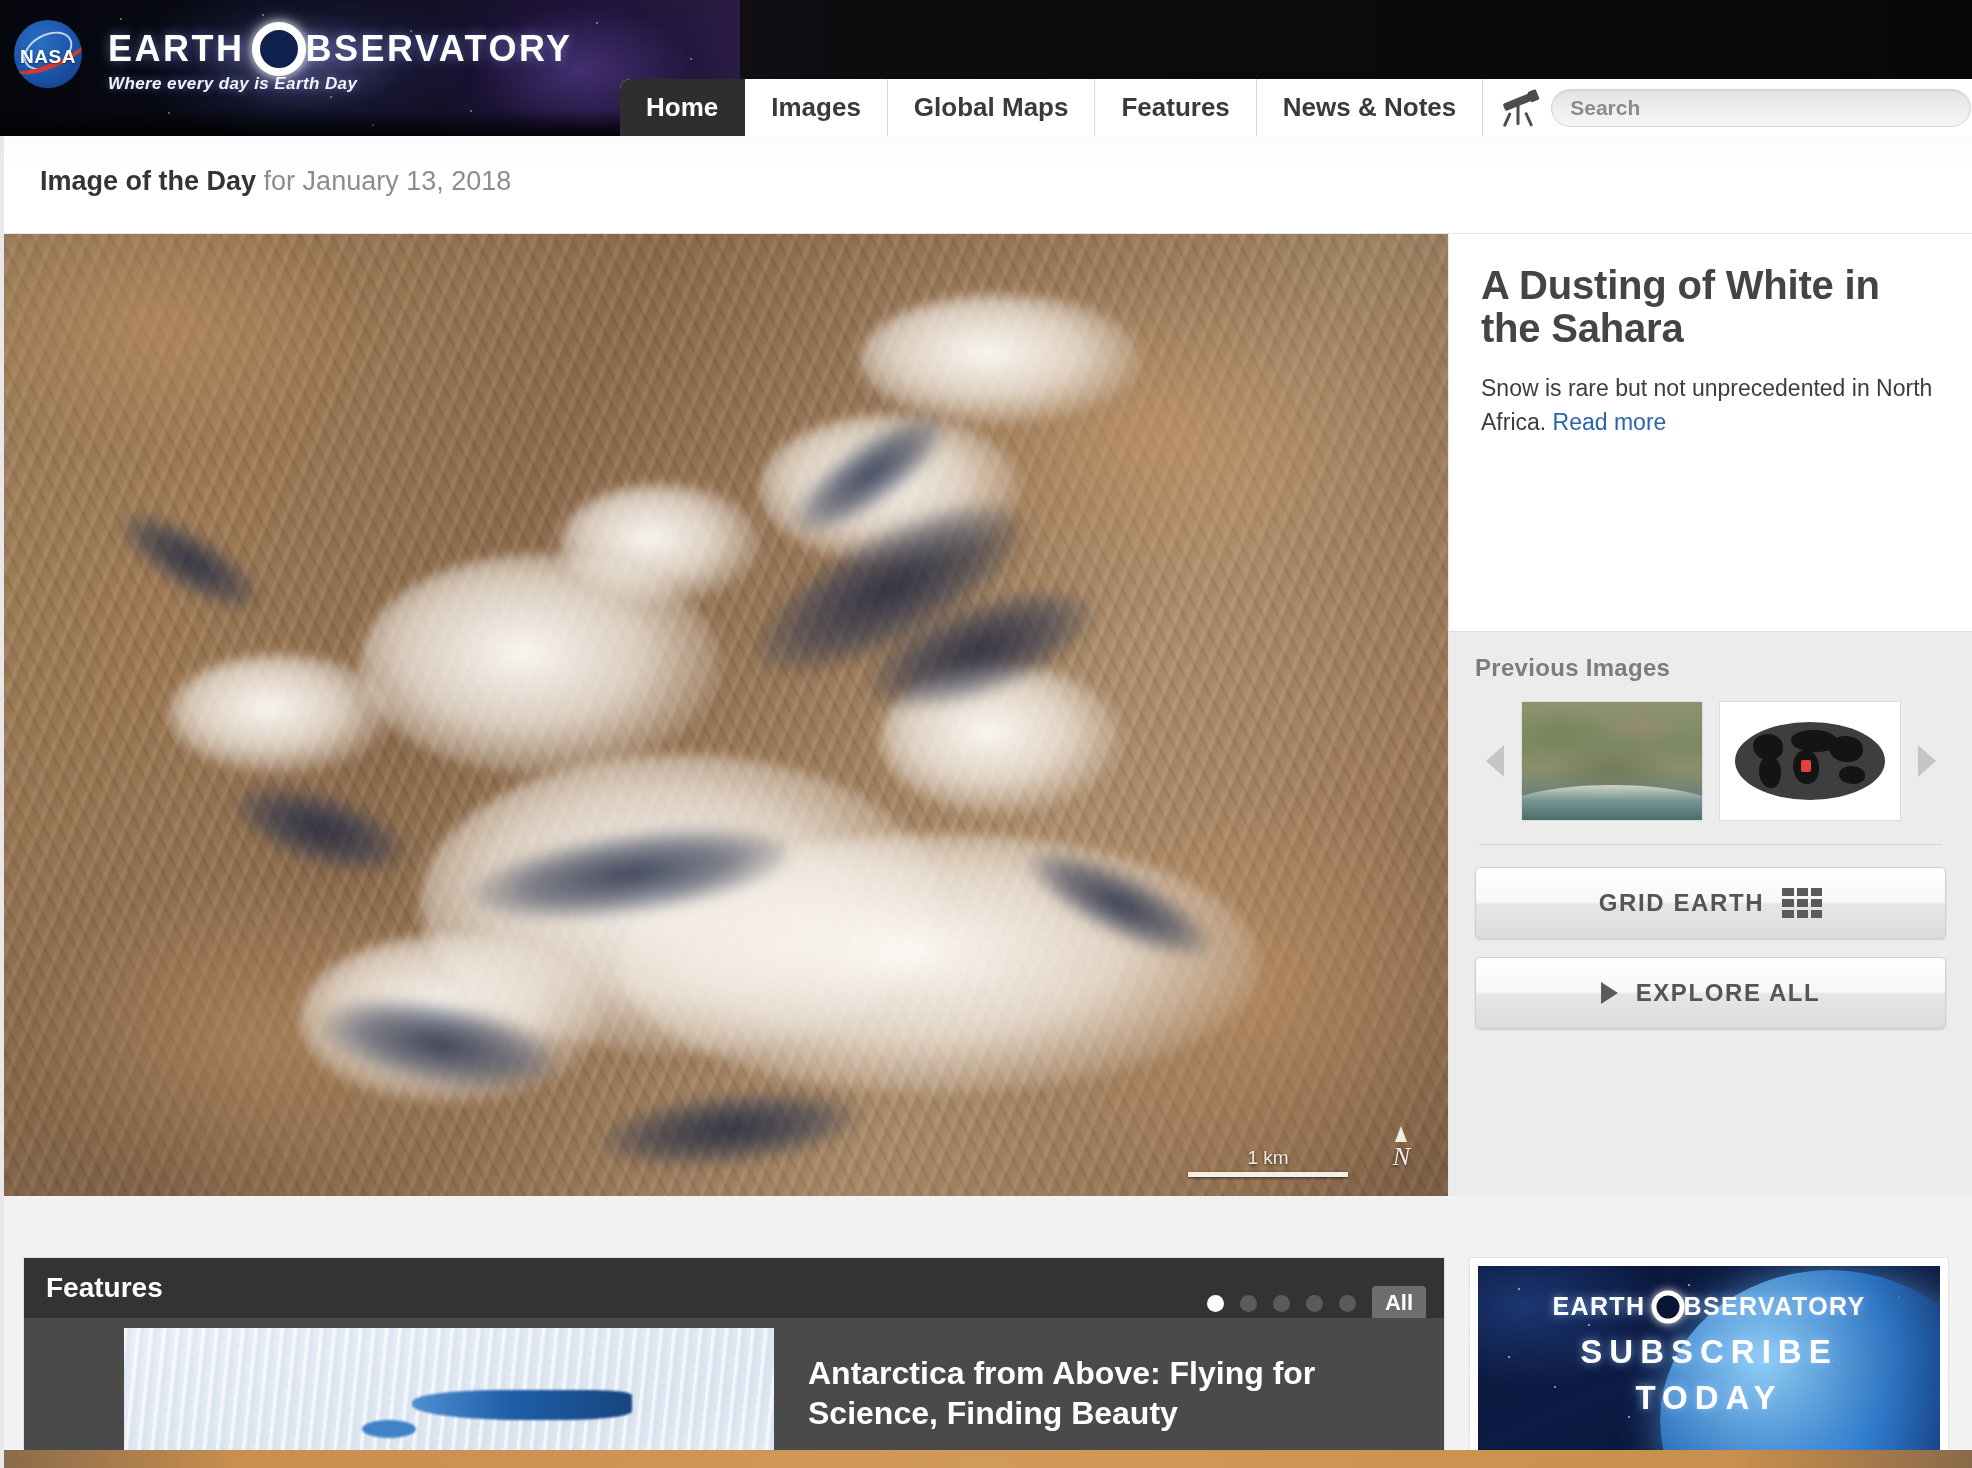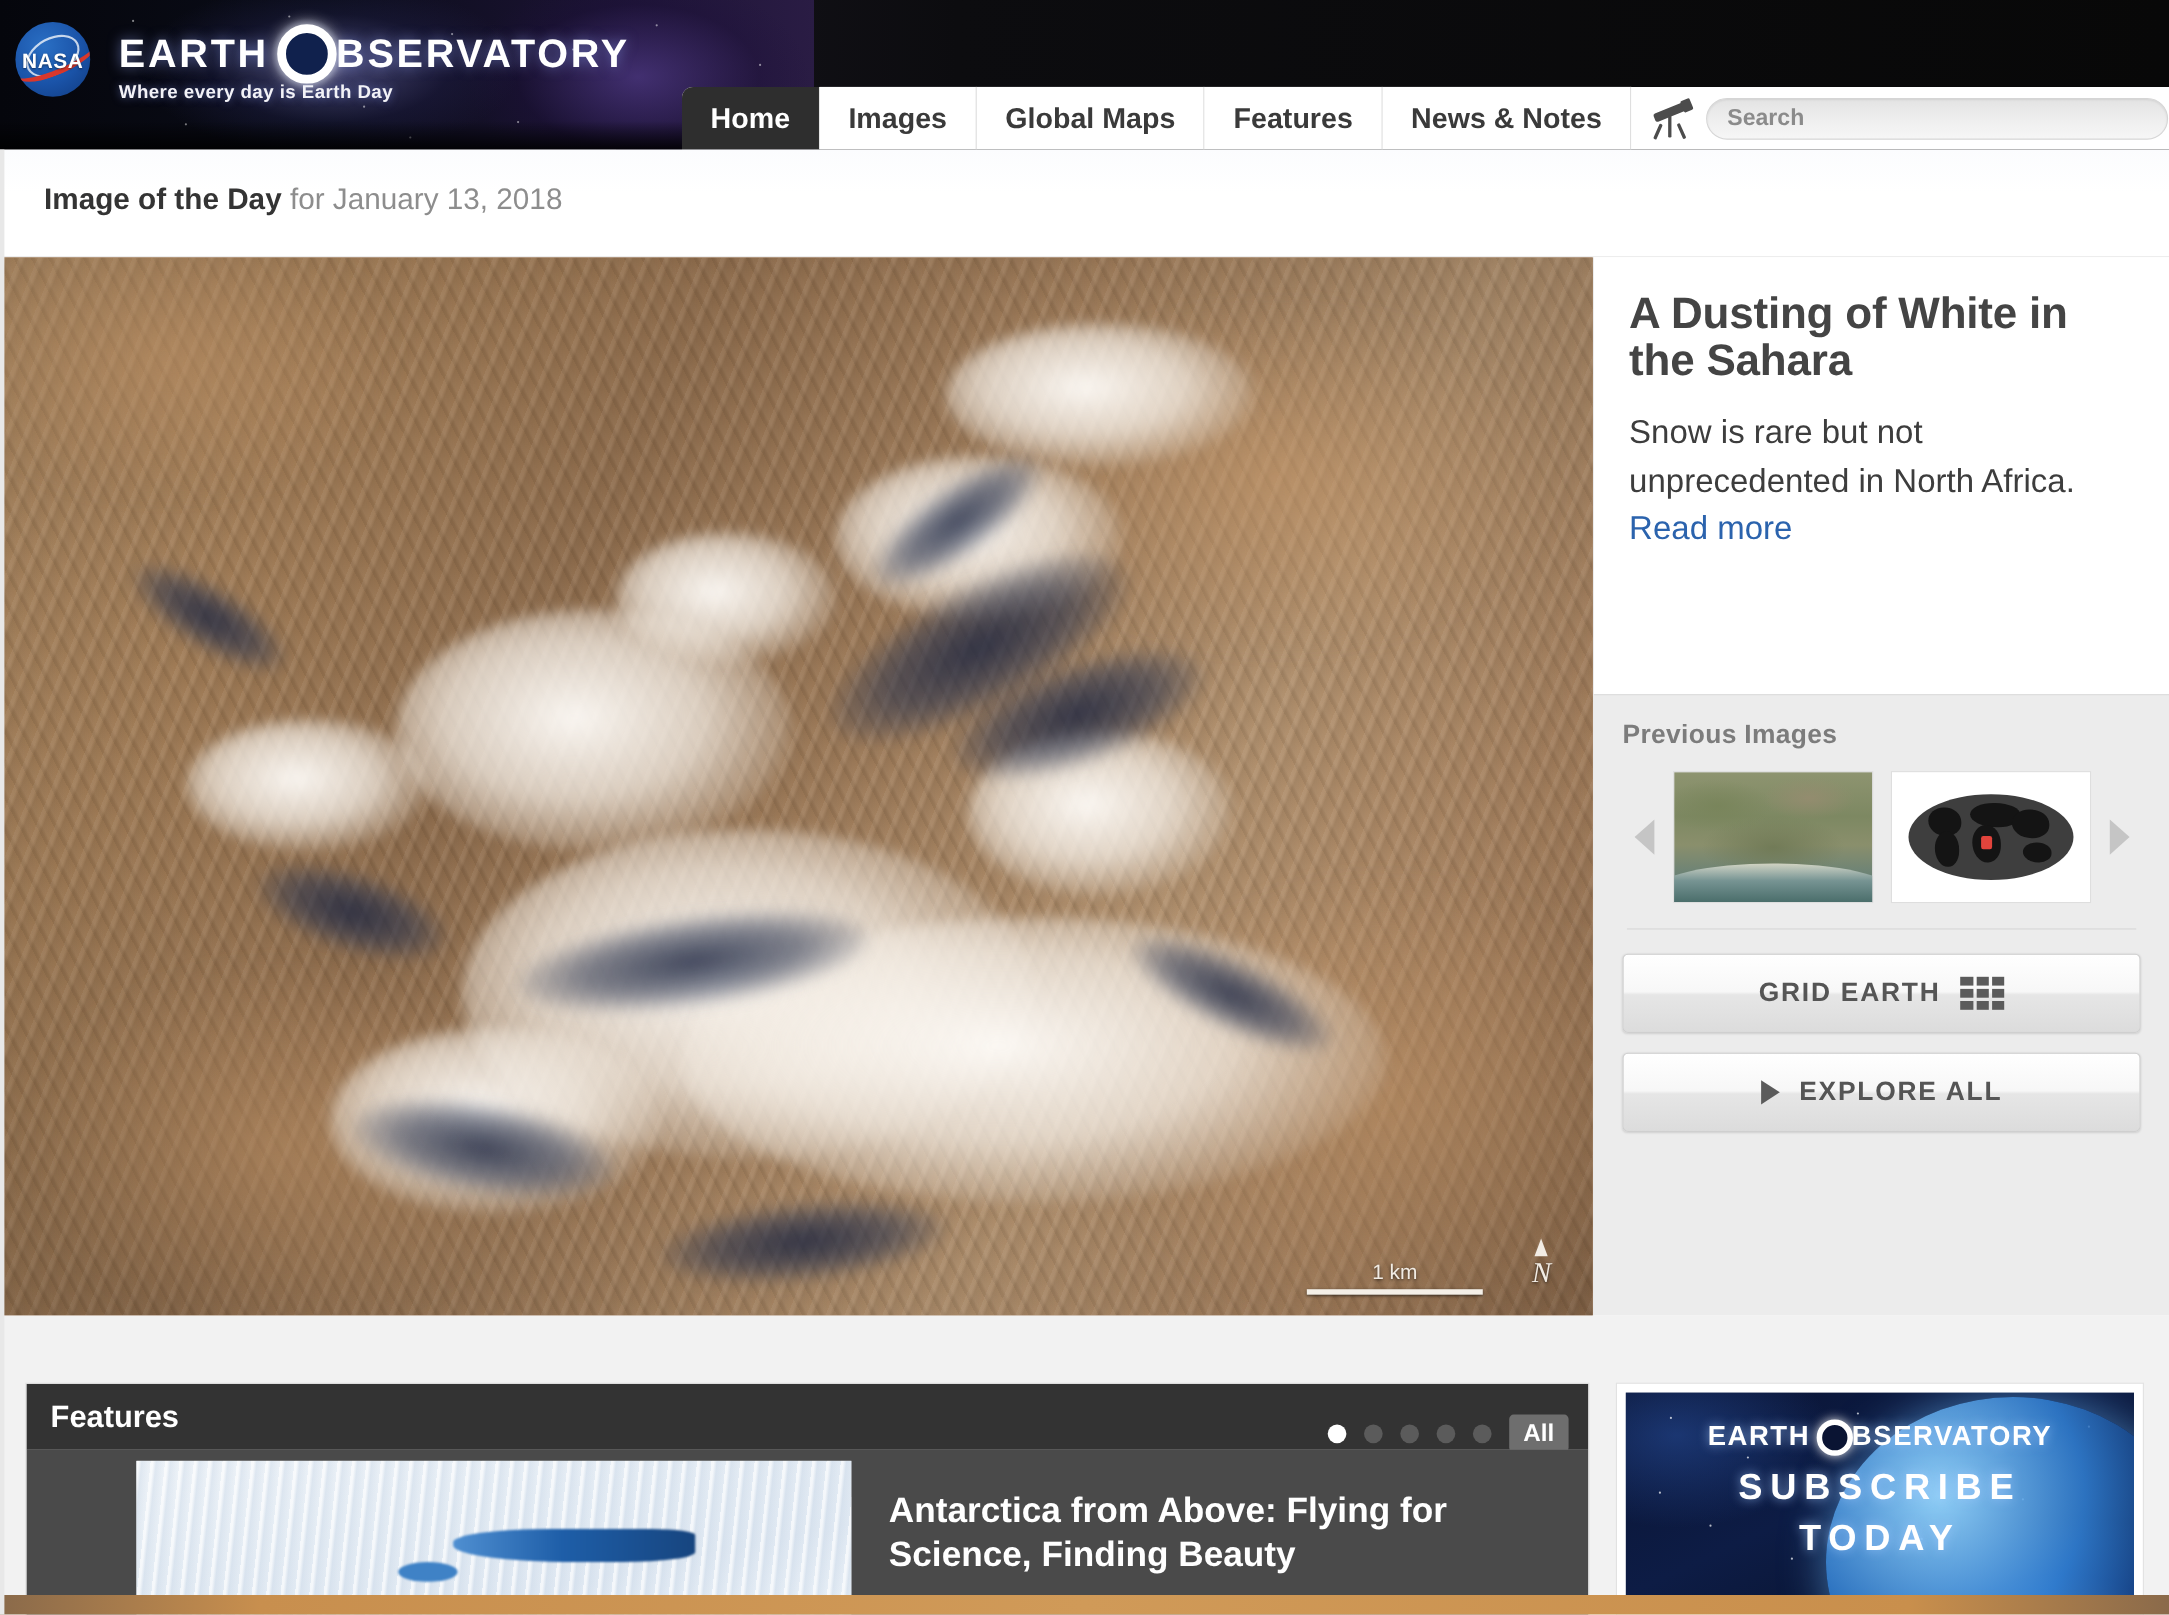--- a/index.html
+++ b/index.html
@@ -101,21 +101,21 @@
   .wordmark .obs-o::after {
     content: ""; position: absolute; left: 50%; top: 50%;
     width: 38px; height: 38px; transform: translate(-50%,-50%);
     border-radius: 50%;
     border: 8px solid #ffffff;
     background: #10214d;
     box-shadow: 0 0 14px rgba(255,255,255,.9);
   }
   .wordmark .line2 {
     margin-top: 3px;
-    color: #f2f2f7; font-weight: 700;
+    color: #f2f2f7; font-style: italic; font-weight: 700;
     font-size: 17px; letter-spacing: .4px;
     text-shadow: 0 0 8px rgba(140,160,255,.5);
   }
 
   
   .nav {
     position: absolute; left: 620px; top: 79px;
     height: 57px;
     display: flex; align-items: stretch;
     background: #ffffff;
@@ -267,21 +267,21 @@
     background: #ffffff;
   }
   .article-title {
     font-size: 40px; line-height: 1.08; font-weight: 700;
     color: #444444;
     letter-spacing: -.2px;
     cursor: pointer;
   }
   .article-desc {
     margin-top: 22px;
-    font-size: 30px; line-height: 1.45; color: #3d3d3d;
+    font-size: 23px; line-height: 1.45; color: #3d3d3d;
   }
   .article-desc a { color: #2b63ad; text-decoration: none; cursor: pointer; }
 
   .rail-prev {
     flex: 1;
     background: #ececec;
     border-top: 1px solid #dcdcdc;
     padding: 22px 26px 26px;
     display: flex; flex-direction: column;
   }

